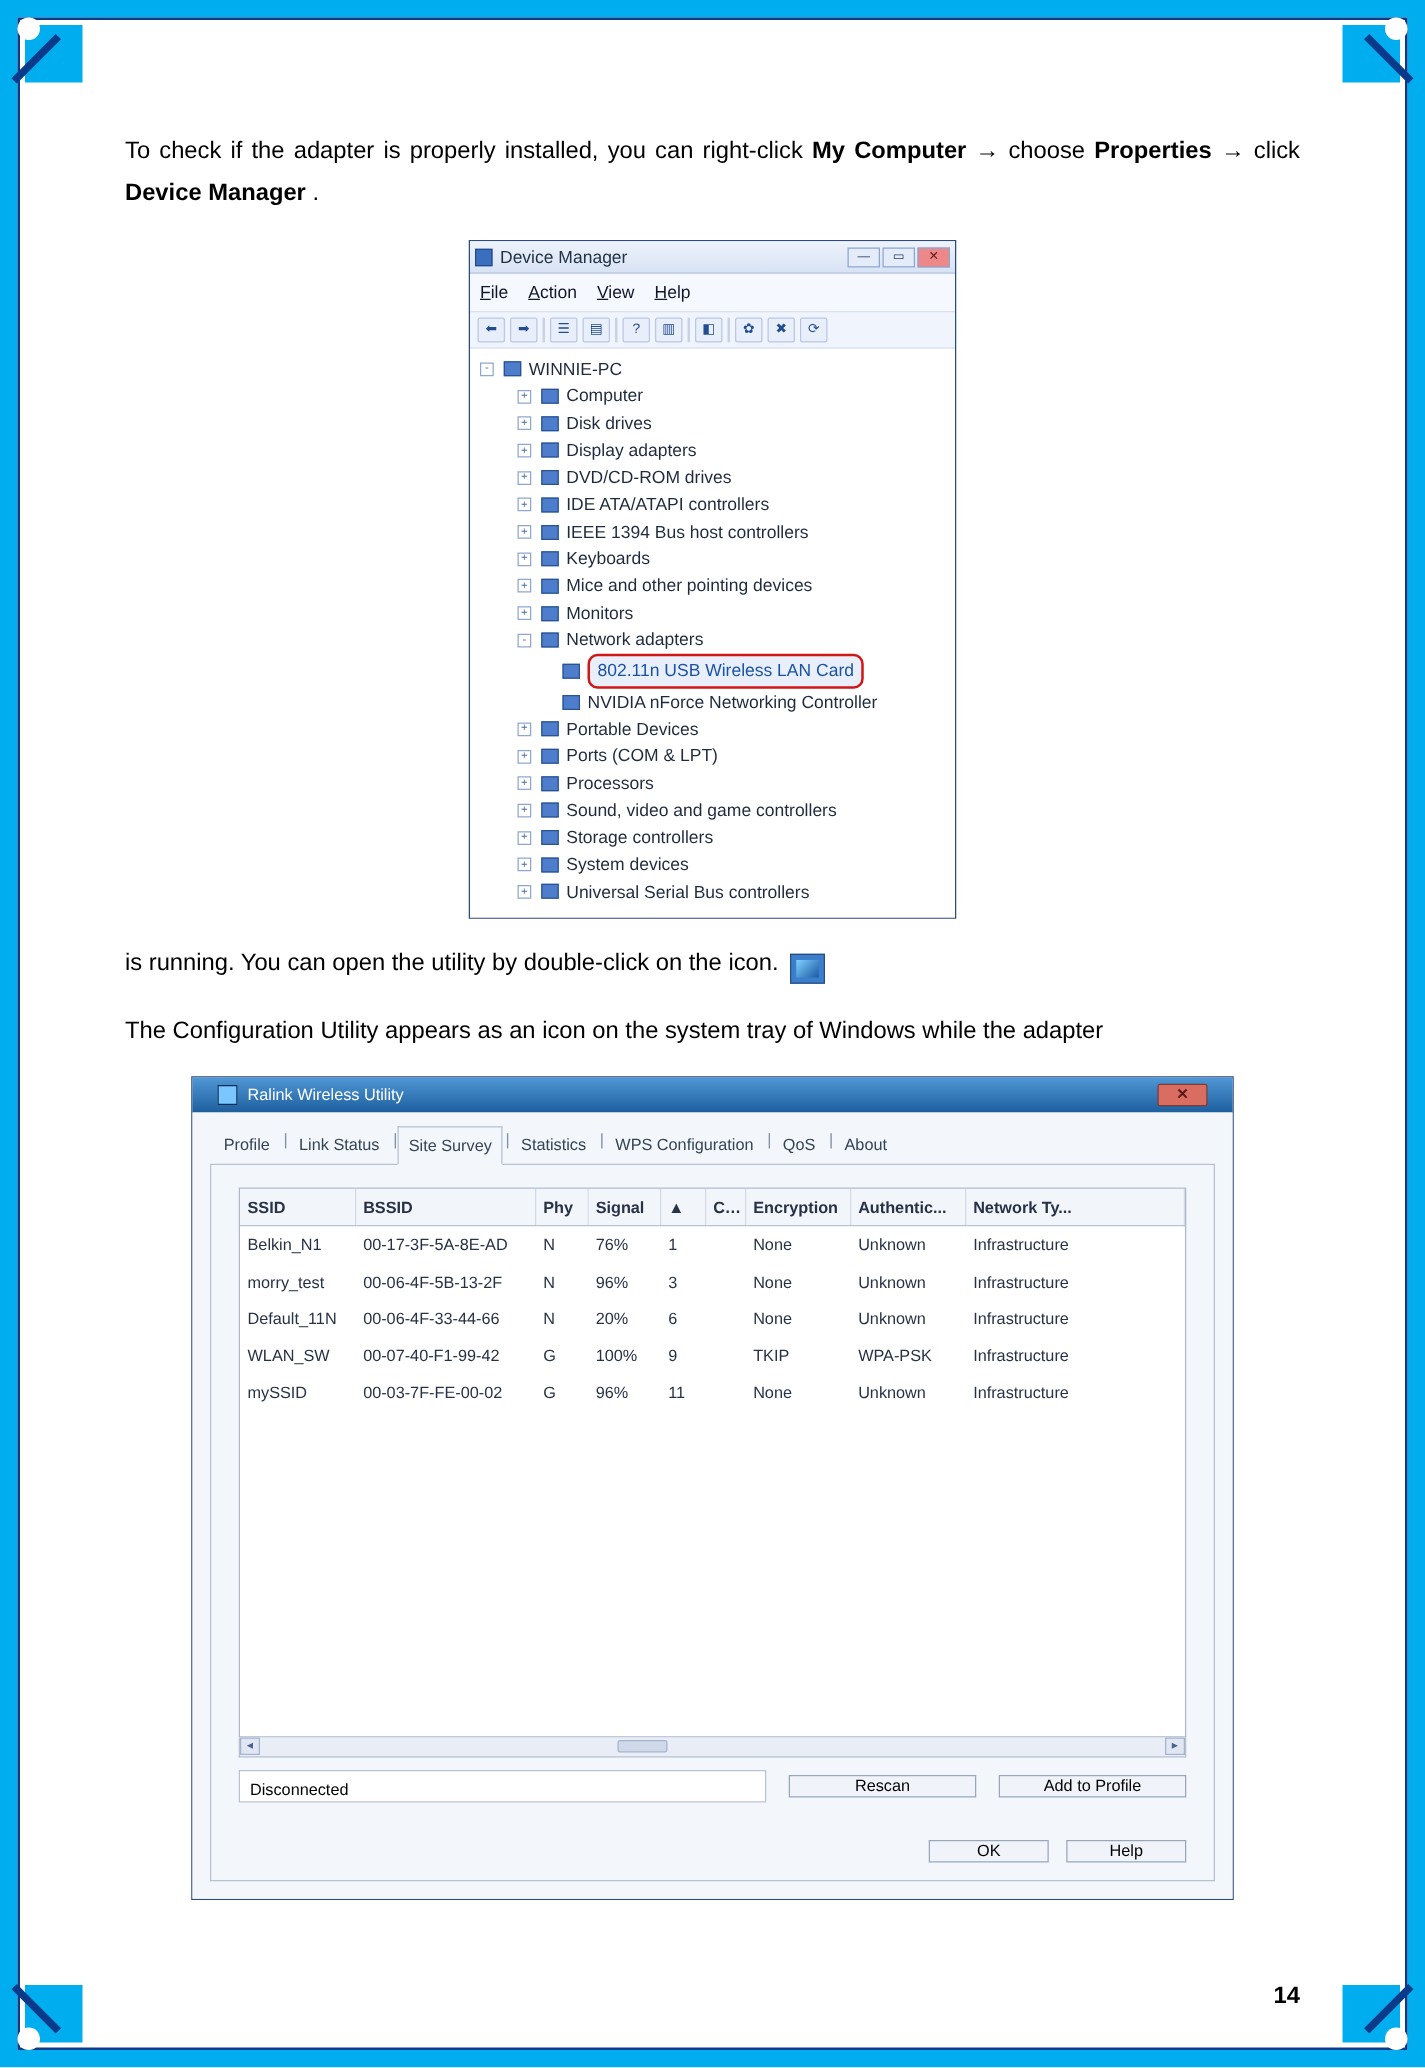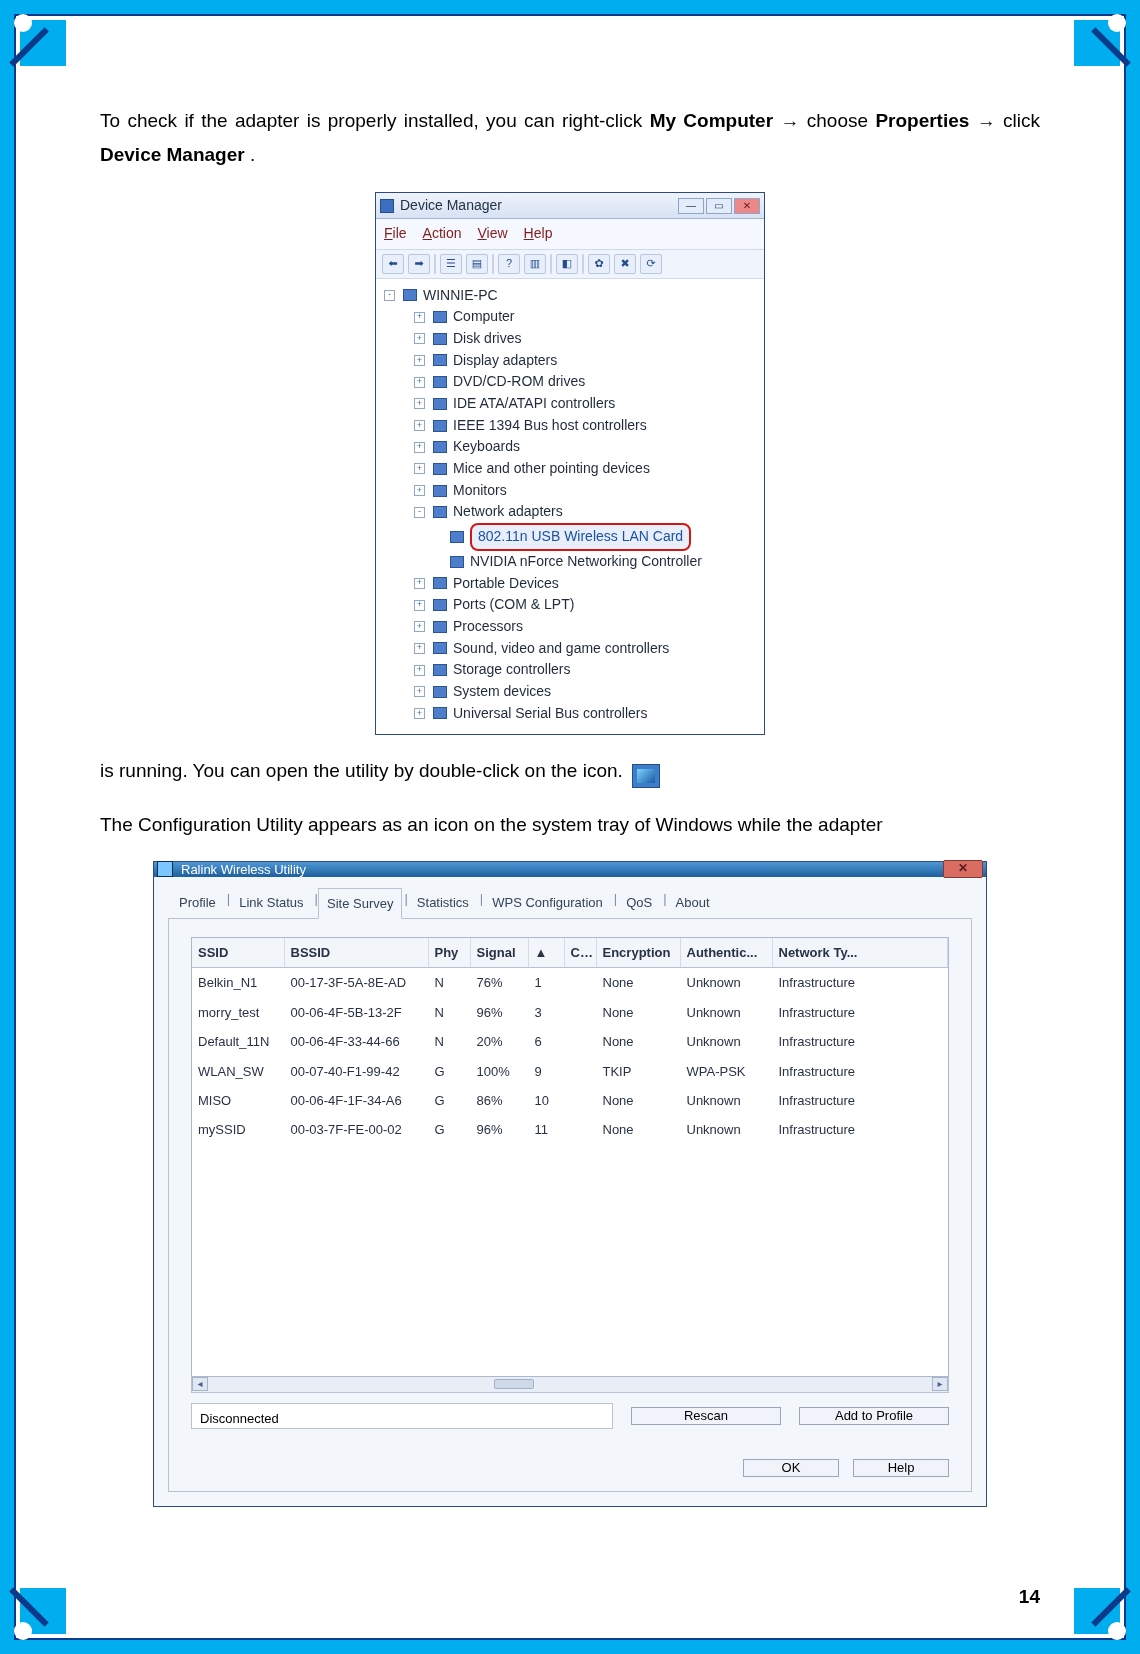--- a/index.html
+++ b/index.html
@@ -114,21 +114,21 @@
     font-size:10px;
     display:flex;align-items:center;justify-content:center;
     color:#2a3e66;
   }
   .dm-winbtn.close{ background:#e88; color:#632020;}
 
   .dm-menubar{
     display:flex; gap:16px;
     padding:2px 8px;
     background:#f5f8fe;
-    color:#7f1d1d;
+    color:#0f172a;
     border-bottom:1px solid #cfd9ec;
   }
   .dm-menuitem{ text-decoration:underline; text-decoration-color:transparent;}
   .dm-menuitem::first-letter{text-decoration:underline;}
   .dm-toolbar{
     display:flex; gap:4px;
     padding:4px 6px;
     background:#f0f4fc;
     border-bottom:1px solid #cfd9ec;
   }
@@ -177,24 +177,24 @@
 
   
   .ru-window{
     width:834px;
     margin:12px auto 0 auto;
     border:1px solid #2f4a80;
     background:#f6f9fd;
     font-size:13px;
   }
   .ru-titlebar{
-    height:15px;
+    height:28px;
     background:linear-gradient(#4f97d5,#1e5f9e);
     display:flex;align-items:center;
-    padding:0 3px;gap:8px;
+    padding:0 20px;gap:8px;
     color:#fff;
   }
   .ru-title-icon{
     width:16px;height:16px;background:#7cc6ff;border:1px solid #0a2e55;
   }
   .ru-title-text{flex:1;}
   .ru-close{
     width:40px;height:18px;background:#d96d62;border:1px solid #823b33;
     color:#5b1818;font-weight:700;font-size:12px;
     display:flex;align-items:center;justify-content:center;border-radius:2px;
@@ -564,31 +564,20 @@
                     <td>00-07-40-F1-99-42</td>
                     <td>G</td>
                     <td>100%</td>
                     <td>9</td>
                     <td></td>
                     <td>TKIP</td>
                     <td>WPA-PSK</td>
                     <td>Infrastructure</td>
                   </tr>
                   <tr>
-                    <td>MISO</td>
-                    <td>00-06-4F-1F-34-A6</td>
-                    <td>G</td>
-                    <td>86%</td>
-                    <td>10</td>
-                    <td></td>
-                    <td>None</td>
-                    <td>Unknown</td>
-                    <td>Infrastructure</td>
-                  </tr>
-                  <tr>
                     <td>mySSID</td>
                     <td>00-03-7F-FE-00-02</td>
                     <td>G</td>
                     <td>96%</td>
                     <td>11</td>
                     <td></td>
                     <td>None</td>
                     <td>Unknown</td>
                     <td>Infrastructure</td>
                   </tr>

